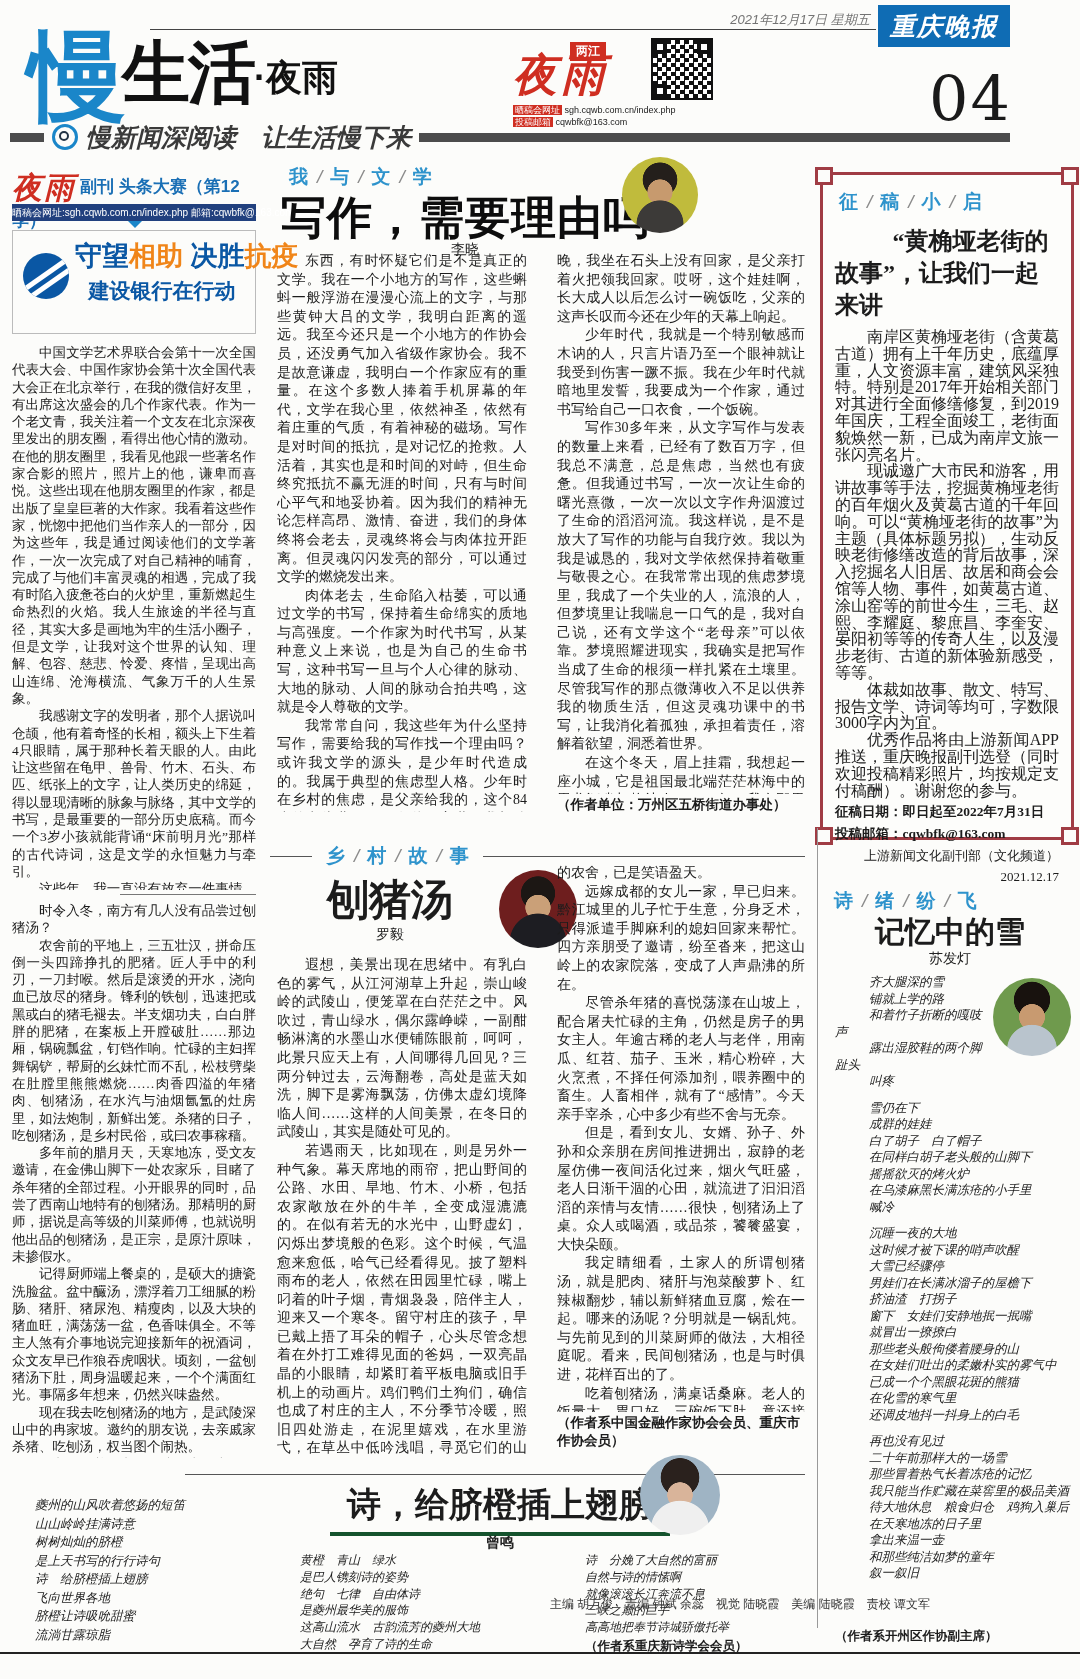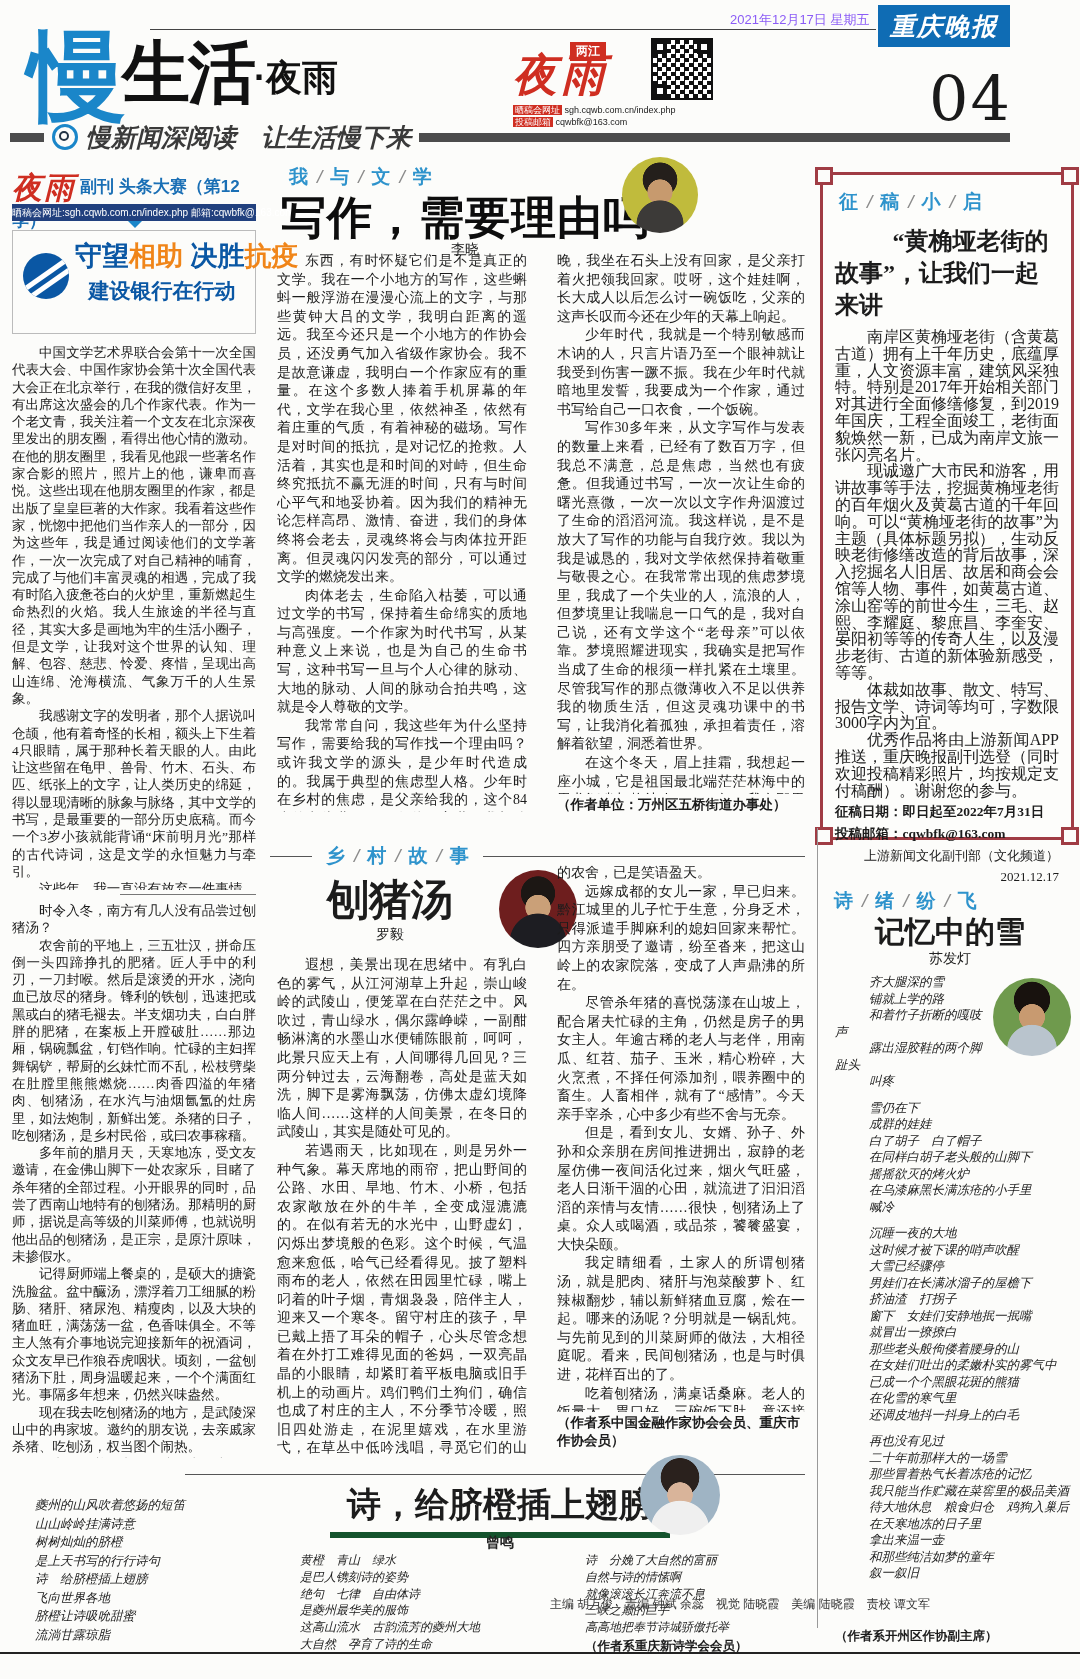--- a/index.html
+++ b/index.html
@@ -2,21 +2,21 @@
 <html><head>
 <meta charset="utf-8">
 <style>
   html,body{margin:0;padding:0;background:#e8e8e4;}
   .page{position:relative;width:1080px;height:1679px;margin:0 auto;background:#fcfcfa;
         font-family:"Liberation Serif",serif;color:#1c1c1c;overflow:hidden;}
   .abs{position:absolute;}
   
   .topline{left:150px;top:29px;width:726px;height:1px;background:#444;}
   .hdr-date{left:730px;top:11px;width:140px;font-family:"Liberation Sans",sans-serif;
-            font-size:13px;color:#8b5cf6;text-align:left;}
+            font-size:13px;color:#737373;text-align:center;font-style:italic;}
   .paper-logo{left:878px;top:5px;width:132px;height:42px;background:#0f6cb4;color:#fff;
               display:flex;align-items:center;justify-content:center;font-size:25px;
               font-weight:bold;font-style:italic;letter-spacing:2px;font-family:"DejaVu Serif",serif;}
   .pageno{left:920px;top:62px;width:92px;font-family:"DejaVu Serif",serif;font-size:62px;
           font-weight:400;color:#1a1a1a;text-align:right;letter-spacing:2px;}
   .masthead{left:28px;top:26px;width:420px;height:100px;}
   .m-big{font-family:"Liberation Sans",sans-serif;font-weight:900;font-size:98px;line-height:100px;
          color:#1a86c9;letter-spacing:-4px;}
   .m-rest{font-family:"Liberation Sans",sans-serif;font-weight:900;font-size:68px;color:#111;
           vertical-align:14px;letter-spacing:-2px;}
@@ -139,21 +139,21 @@
   .p1-wrap{left:835px;top:974px;width:236px;height:632px;overflow:hidden;
            font-style:italic;font-family:"DejaVu Serif",serif;font-size:12.5px;line-height:16.5px;}
   .p1-wrap .pl{text-indent:34px;}
   .p1-wrap .pl:empty{height:10px;}
   .p1-credit{left:835px;top:1628px;width:236px;font-size:12.5px;}
   
   .b3-rule{left:185px;top:1474px;width:620px;height:1px;background:#555;}
   .b3-left{left:35px;top:1496px;width:230px;font-style:italic;font-family:"DejaVu Serif",serif;
            font-size:12.5px;line-height:18.5px;}
   .p2-title{left:330px;top:1482px;width:340px;text-align:center;font-size:34px;font-weight:900;
-            border-bottom:6px solid #14532d;padding-bottom:4px;}
+            border-bottom:4px solid #14532d;padding-bottom:4px;}
   .p2-author{left:330px;top:1534px;width:340px;font-family:"Liberation Sans",sans-serif;font-weight:bold;}
   .p2-mid{left:300px;top:1552px;width:250px;font-style:italic;font-family:"DejaVu Serif",serif;
           font-size:12px;line-height:16.8px;}
   .p2-right{left:585px;top:1552px;width:215px;font-style:italic;font-family:"DejaVu Serif",serif;
             font-size:12px;line-height:16.8px;}
   .p2-credit{left:585px;top:1638px;width:215px;font-size:12.5px;}
   
   .f-rule{left:0;top:1652px;width:1080px;height:2px;background:#222;}
   .f-credits{left:420px;top:1596px;width:640px;text-align:center;font-size:12px;color:#333;
              font-family:"Liberation Sans",sans-serif;}

